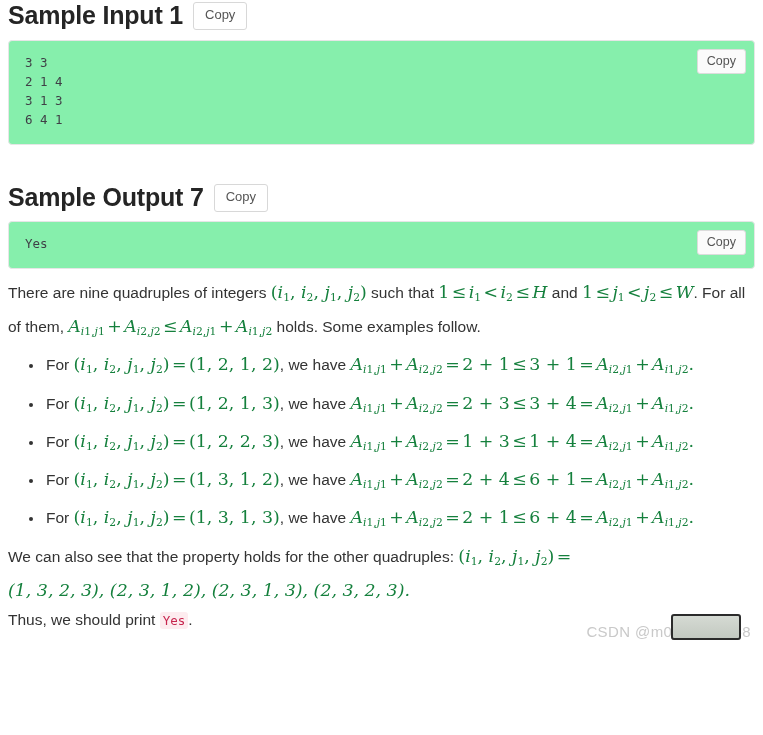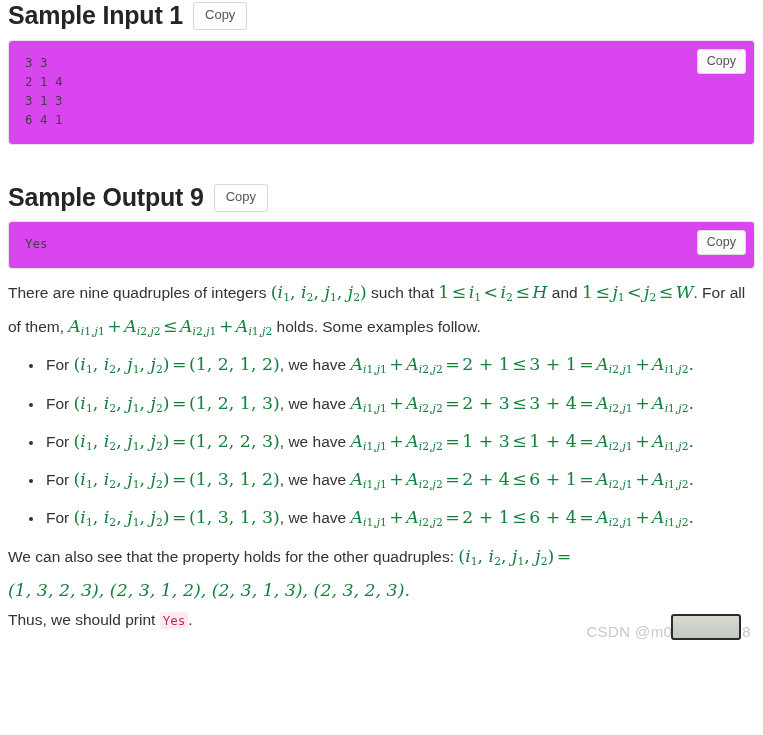--- a/index.html
+++ b/index.html
@@ -48,21 +48,21 @@
     padding: 5px 11px 6px 11px;
     border-radius: 3px;
     line-height: 1.15;
     cursor: pointer;
     white-space: nowrap;
   }
 
   
   .code-block {
     position: relative;
-    background: #d946ef;
+    background: #86efac;
     border: 1px solid #e6e6e6;
     border-radius: 4px;
     box-sizing: border-box;
     padding: 12px 14px 4px 16px;
   }
   .code-block pre {
     margin: 0;
     font-family: "DejaVu Sans Mono", "Liberation Mono", monospace;
     font-size: 12.5px;
     line-height: 19px;
@@ -181,21 +181,21 @@
 
   <div class="code-block abs" style="left:8px; top:40px; width:747px; height:105px;">
     <pre>3 3
 2 1 4
 3 1 3
 6 4 1</pre>
     <button class="code-copy">Copy</button>
   </div>
 
   <div class="section-head abs" style="left:8px; top:184px;">
-    <span class="section-title">Sample Output 9</span>
+    <span class="section-title">Sample Output 7</span>
     <button class="copy-btn">Copy</button>
   </div>
 
   <div class="code-block abs" style="left:8px; top:221px; width:747px; height:48px;">
     <pre>Yes</pre>
     <button class="code-copy">Copy</button>
   </div>
 
   <div class="abs prose" style="left:8px; top:278px; width:752px;">
 

